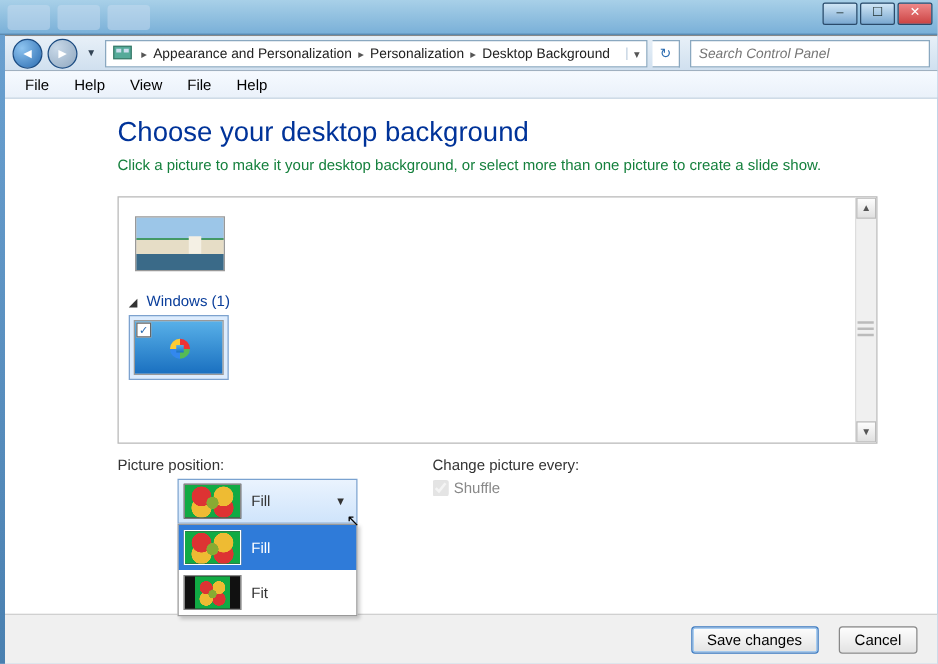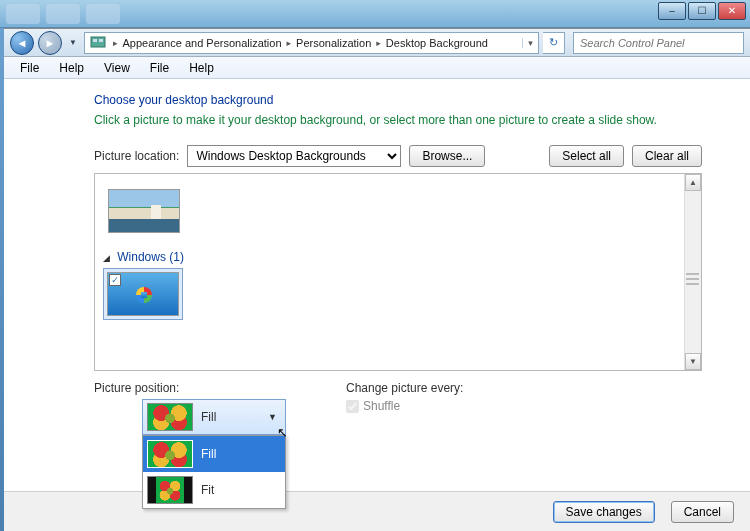--- a/index.html
+++ b/index.html
@@ -21,29 +21,29 @@
 .addrbar { height: 28px; background: linear-gradient(#e8f0f8, #d0e0ef); display: flex; align-items: center; padding: 0 6px; border-bottom: 1px solid #a0b0c0; gap:4px; }
 .navbtn { width: 24px; height: 24px; border-radius: 50%; background: radial-gradient(circle at 30% 30%, #8ec4f0, #2a6bb0); border: 1px solid #1a4a80; display:flex; align-items:center; justify-content:center; color:#fff; font-size:11px; cursor:pointer; }
 .navbtn.fwd { background: radial-gradient(circle at 30% 30%, #c8d8e8, #90a8c0); }
 .navdrop { width:14px; height:24px; display:flex; align-items:center; justify-content:center; color:#345; font-size:8px; cursor:pointer; }
 .crumb-bar { flex: 1; height: 22px; background: #fff; border: 1px solid #8aa8c0; display: flex; align-items: center; font-size: 11px; color: #222; overflow:hidden; }
 .crumb-icon { width:18px; height:16px; margin:0 4px; }
 .crumb { padding: 0 3px; cursor: pointer; }
 .crumb-sep { color:#555; padding:0 2px; font-size:9px; }
 .crumb-end { width:16px; text-align:center; color:#555; border-left:1px solid #c0d0e0; font-size:9px; }
 .refresh { width:22px; height:22px; border:1px solid #8aa8c0; border-left:none; background:#fff; display:flex; align-items:center; justify-content:center; font-size:11px; color:#2a6bb0; cursor:pointer; }
-.searchbox { width: 171px; height: 22px; border: 1px solid #8aa8c0; background: #fff; margin-left: 4px; padding: 0 6px; font-size: 11px; font-style: italic; color: #888; }
+.searchbox { width: 192px; height: 22px; border: 1px solid #8aa8c0; background: #fff; margin-left: 4px; padding: 0 6px; font-size: 11px; font-style: italic; color: #888; }
 
 
 .menubar { height: 22px; background: linear-gradient(#f6faff, #eaf1fa); border-bottom: 1px solid #c0d0e0; display: flex; align-items: center; padding: 0 6px; font-size: 12px; }
 .menubar span { padding: 2px 10px; cursor: default; }
 
 
 .content { padding: 14px 48px 14px 90px; font-size: 12px; color: #333; position:relative; }
-h1.heading { color: #003399; font-weight: normal; font-size: 12px; margin-bottom: 6px; }
+h1.heading { color: #003399; font-weight: normal; font-size: 22px; margin-bottom: 6px; }
 .subhead { font-size: 12px; color: #15803d; margin-bottom: 18px; }
 
 .row { display: flex; align-items: center; margin-bottom: 6px; }
 .lbl { font-size: 12px; margin-right: 8px; }
 select.loc { width: 214px; height: 22px; border: 1px solid #888; font-size: 12px; padding:0 4px; background:#fff; }
 .btn { height: 22px; padding: 0 12px; border: 1px solid #888; background: linear-gradient(#fdfdfd, #e3e3e3); font-size: 12px; cursor: pointer; border-radius:3px; margin-left: 8px; }
 .btn.primary { border-color:#3a78c0; box-shadow:0 0 0 1px #8ec0f0 inset; }
 .spacer { flex: 1; }
 
 
@@ -143,30 +143,20 @@
     <span>Help</span>
     <span>View</span>
     <span>File</span>
     <span>Help</span>
   </div>
 
   <div class="content">
     <h1 class="heading">Choose your desktop background</h1>
     <div class="subhead">Click a picture to make it your desktop background, or select more than one picture to create a slide show.</div>
 
-    <div class="row">
-      <span class="lbl">Picture location:</span>
-      <select class="loc">
-        <option>Windows Desktop Backgrounds</option>
-      </select>
-      <button class="btn">Browse...</button>
-      <span class="spacer"></span>
-      <button class="btn">Select all</button>
-      <button class="btn">Clear all</button>
-    </div>
 
     <div class="piclist">
       <div class="piclist-inner">
         <div class="thumbwrap">
           <span class="thumb cliffs"></span>
         </div>
         <div class="grouphdr">
           <span class="tri">◢</span>
           <span>Windows (1)</span>
         </div>

